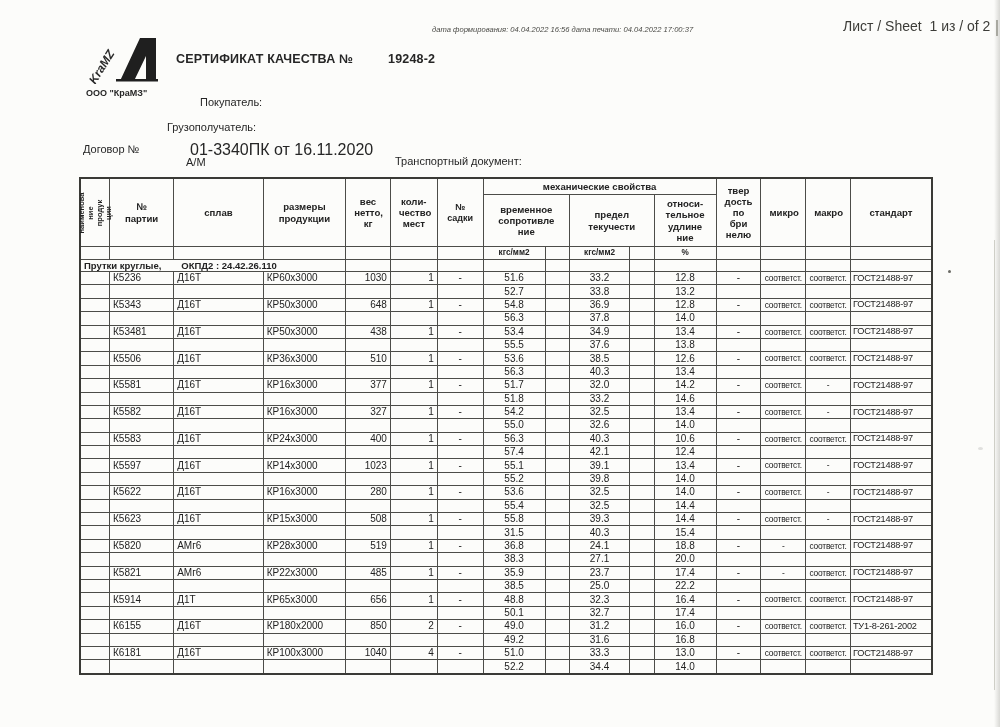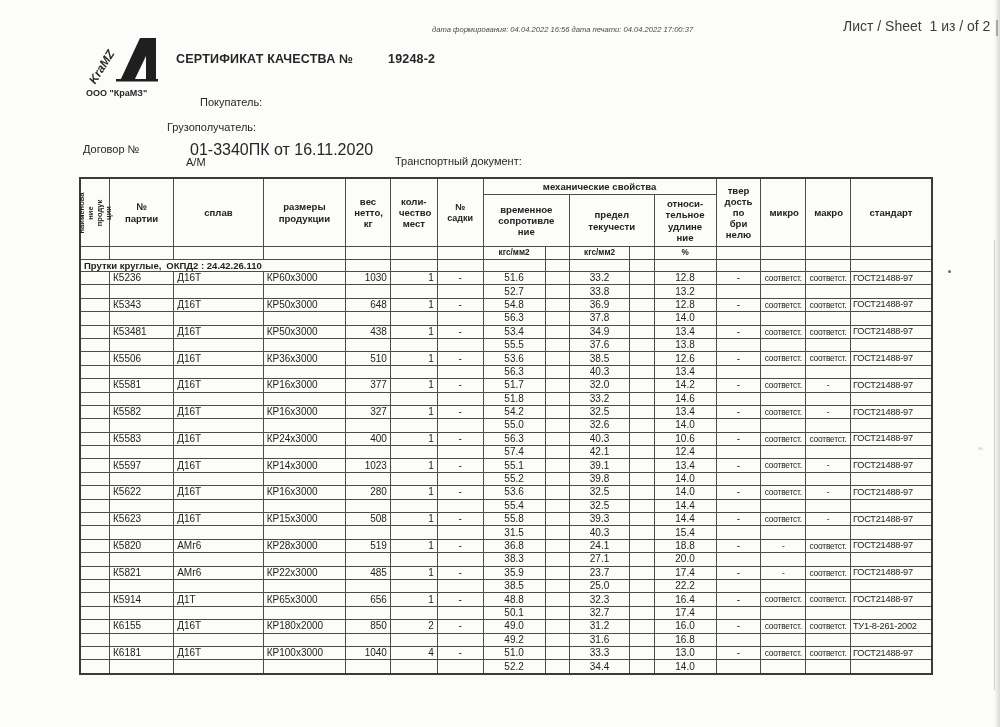--- a/index.html
+++ b/index.html
@@ -25,21 +25,21 @@
   tr.section td{height:11px;}
   tbody td{height:12.4px;}
   .al{text-align:left;padding-left:3px;}
   .ar{text-align:right;padding-right:3px;}
   .ac{text-align:center;}
   .sm{font-size:8.4px;letter-spacing:-.2px;}
   .sm2{font-size:9.2px;letter-spacing:-.2px;padding-left:2px;}
   .rotwrap{display:flex;align-items:center;justify-content:center;width:100%;height:100%;}
   .rot{transform:rotate(-90deg);font-size:7.5px;font-weight:bold;line-height:1.2;white-space:pre-line;text-align:center;width:62px;}
   .secname{font-size:9.5px;font-weight:bold;text-align:center;}
-  .seccode{font-size:9.5px;font-weight:bold;margin-left:5px;}
+  .seccode{font-size:9.5px;font-weight:bold;margin-left:20px;}
   
   .edge{position:absolute;right:0;top:0;width:6px;height:727px;background:linear-gradient(to right,rgba(90,90,80,0),rgba(90,90,80,.22));}
   .edgeline{position:absolute;left:994px;top:240px;width:1px;height:450px;background:#cfcfc7;}
   .tick{position:absolute;left:996px;top:20px;width:2px;height:16px;background:#a9a9a1;}
   .dot1{position:absolute;left:948px;top:270px;width:3px;height:3px;border-radius:50%;background:#6a6a64;}
   .dot2{position:absolute;left:978px;top:447px;width:5px;height:3px;border-radius:50%;background:rgba(60,60,55,.14);}
 </style>
 </head>
 <body>
 

